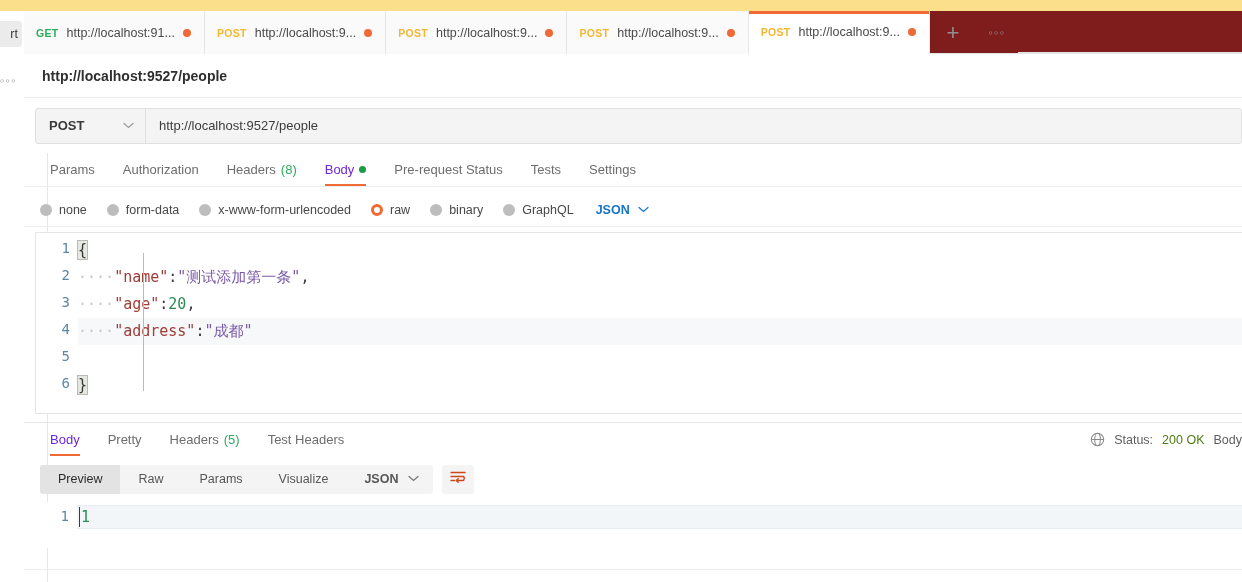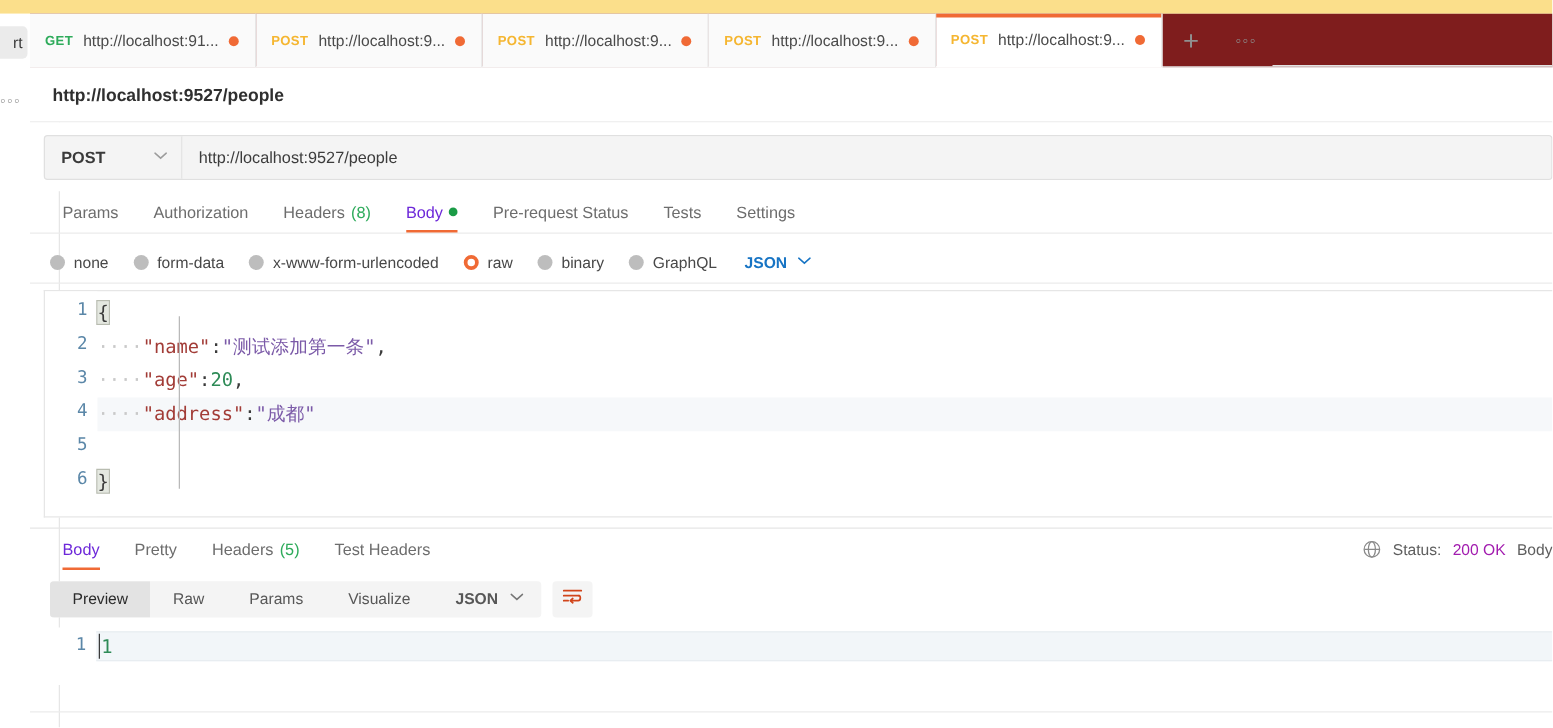--- a/index.html
+++ b/index.html
@@ -201,21 +201,21 @@
     position: absolute; left: 24px; top: 422px; width: 1218px; height: 34px;
     display: flex; align-items: flex-end; padding-left: 12px;
     border-top: 1px solid #e6e6e6;
   }
   .resp-status {
     position: absolute; right: 0px; bottom: 9px;
     display: flex; align-items: center; gap: 9px; white-space: nowrap;
   }
   .globe-icon { color: #8a8a8a; display: flex; }
   .st-label { font-size: 12.5px; color: #5e5e5e; }
-  .st-code  { font-size: 12.5px; color: #a21caf; }
+  .st-code  { font-size: 12.5px; color: #4d7c0f; }
   .st-time  { font-size: 12.5px; color: #5e5e5e; }
 
   
   .resp-toolbar {
     position: absolute; left: 24px; top: 456px; width: 1218px; height: 46px;
     display: flex; align-items: center; padding-left: 16px; gap: 0;
   }
   .seg-group {
     display: flex; align-items: center; background: #f4f4f4;
     border-radius: 3px; height: 29px; overflow: hidden;

